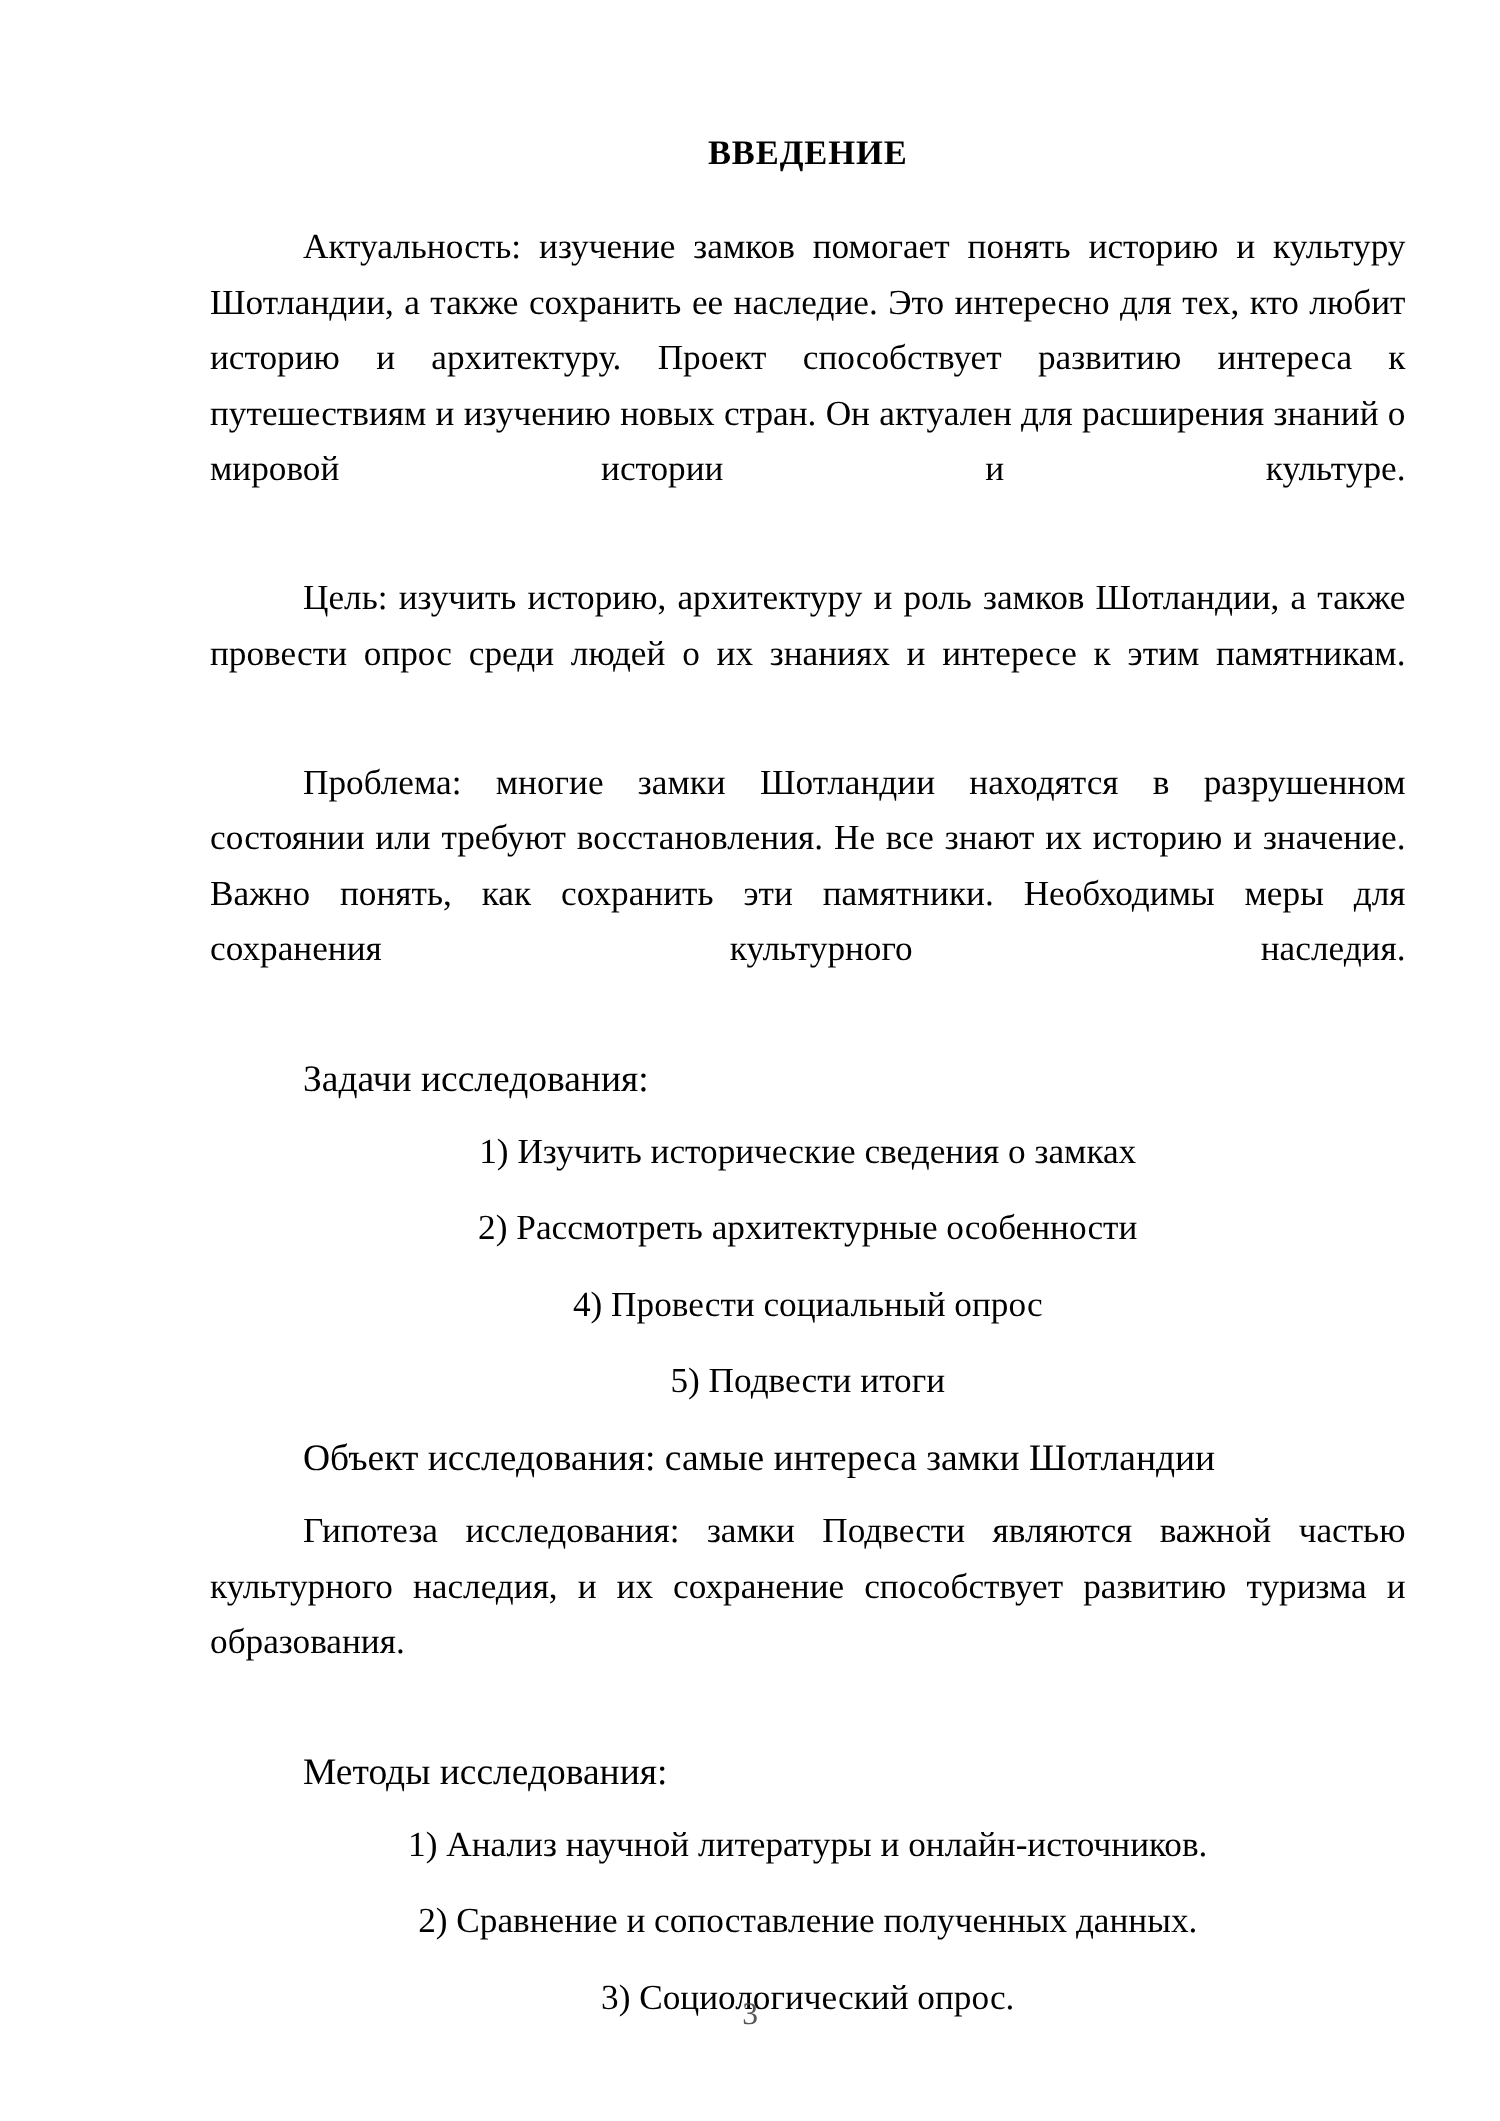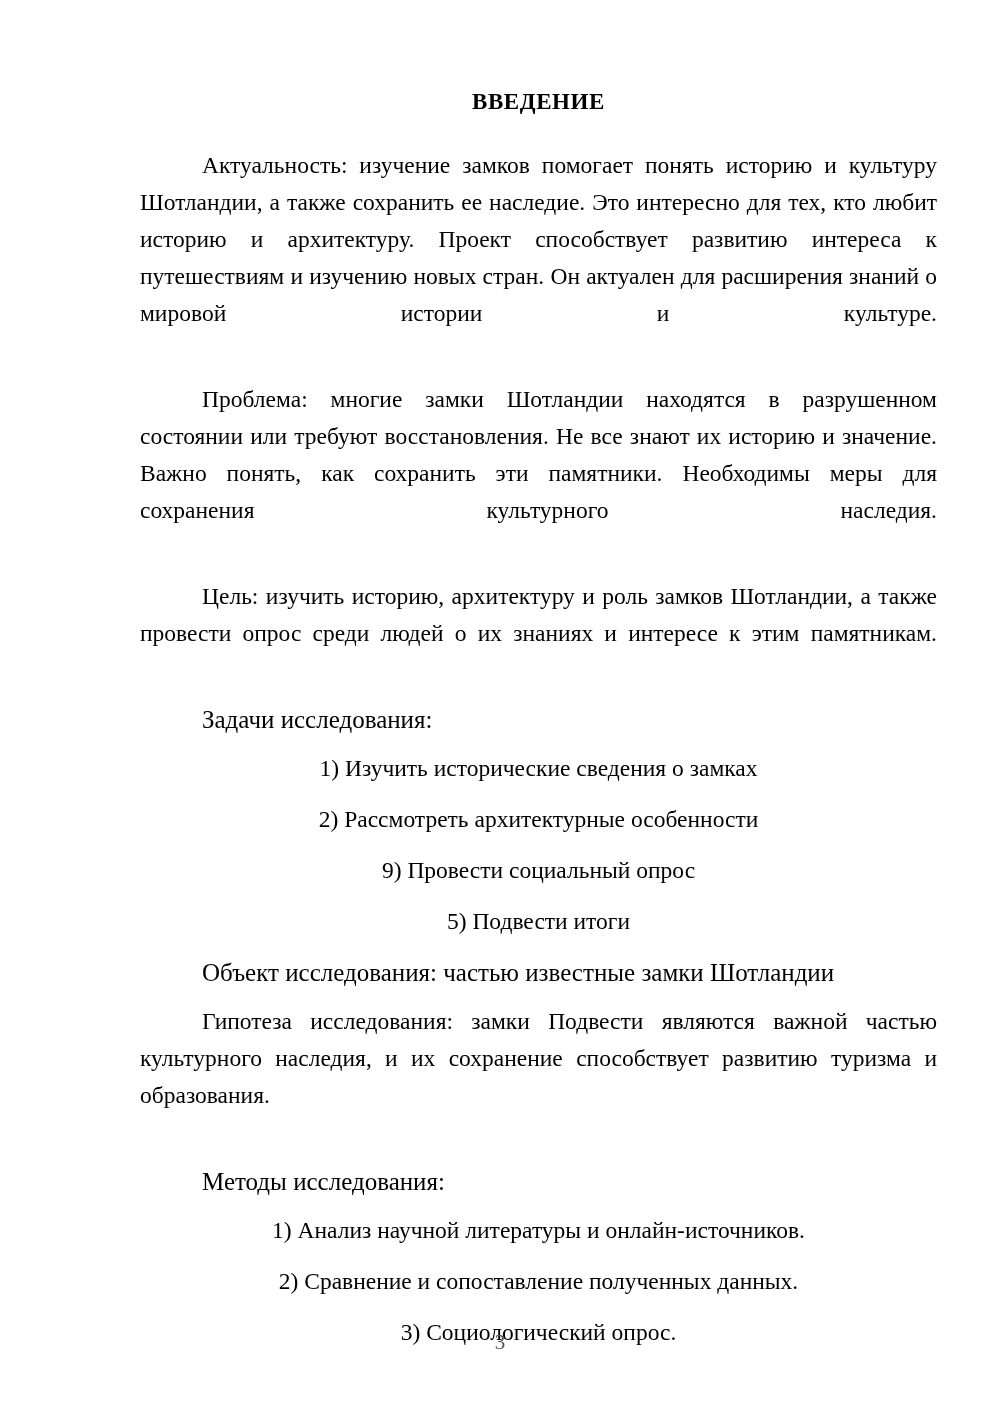--- a/index.html
+++ b/index.html
@@ -83,34 +83,34 @@
 <body>
 
 <div class="page">
 
   <div class="content">
 
     <h1 class="doc-title">ВВЕДЕНИЕ</h1>
 
     <p class="para">Актуальность: изучение замков помогает понять историю и культуру Шотландии, а также сохранить ее наследие. Это интересно для тех, кто любит историю и архитектуру. Проект способствует развитию интереса к путешествиям и изучению новых стран. Он актуален для расширения знаний о мировой истории и культуре.</p>
 
+    <p class="para">Цель: изучить историю, архитектуру и роль замков Шотландии, а также провести опрос среди людей о их знаниях и интересе к этим памятникам.</p>
+
     <p class="para">Проблема: многие замки Шотландии находятся в разрушенном состоянии или требуют восстановления. Не все знают их историю и значение. Важно понять, как сохранить эти памятники. Необходимы меры для сохранения культурного наследия.</p>
-
-    <p class="para">Цель: изучить историю, архитектуру и роль замков Шотландии, а также провести опрос среди людей о их знаниях и интересе к этим памятникам.</p>
 
     <p class="para-plain">Задачи исследования:</p>
 
     <ul class="list">
       <li>1) Изучить исторические сведения о замках</li>
       <li>2) Рассмотреть архитектурные особенности</li>
-      <li>9) Провести социальный опрос</li>
+      <li>4) Провести социальный опрос</li>
       <li>5) Подвести итоги</li>
     </ul>
 
-    <p class="para-plain">Объект исследования: частью известные замки Шотландии</p>
+    <p class="para-plain">Объект исследования: самые интереса замки Шотландии</p>
 
 
     <p class="para">Гипотеза исследования: замки Подвести являются важной частью культурного наследия, и их сохранение способствует развитию туризма и образования.</p>
 
     <p class="para-plain">Методы исследования:</p>
 
     <ul class="list">
       <li>1) Анализ научной литературы и онлайн-источников.</li>
       <li>2) Сравнение и сопоставление полученных данных.</li>
       <li>3) Социологический опрос.</li>

